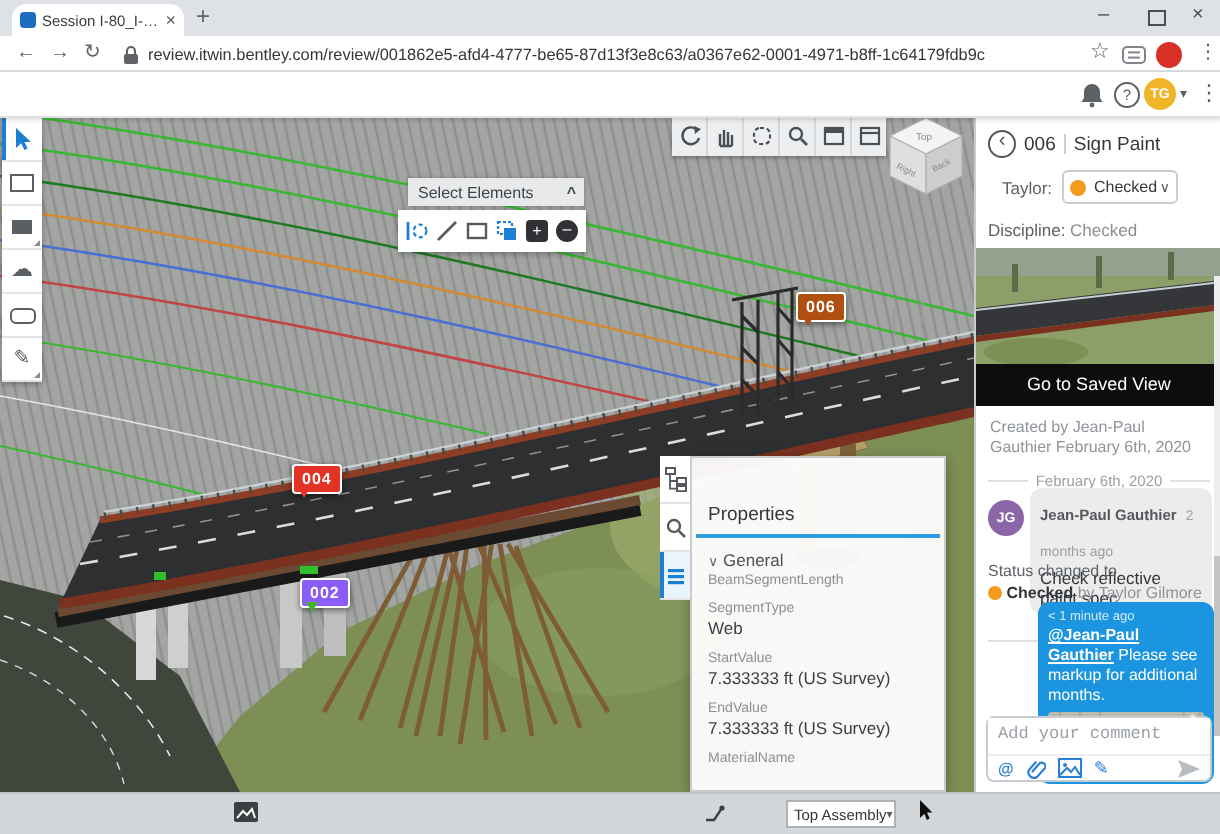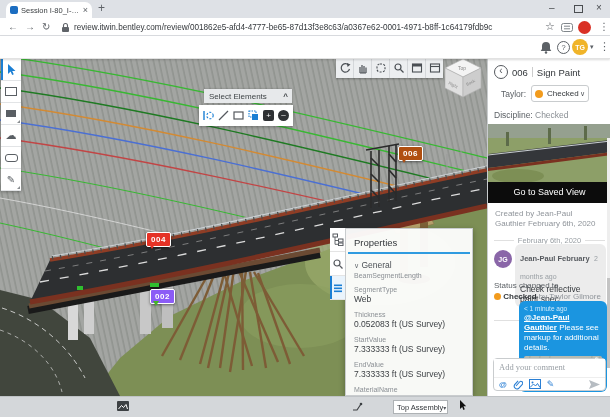--- a/index.html
+++ b/index.html
@@ -76,21 +76,21 @@
   
   .cube{left:440px;top:54px;z-index:18;}
   
   .ptabs{left:330px;top:228px;width:15px;z-index:24;}
   .ptab{width:15px;height:23px;background:#fff;border-bottom:1px solid #e4e4e4;
         display:flex;align-items:center;justify-content:center;}
   .ptab.active{background:#eaf4fc;box-shadow:inset 2px 0 0 #1b7fd4;}
   .ppanel{left:345px;top:228px;width:128px;height:168px;background:rgba(255,255,255,.95);
           border:1px solid #c9ccce;box-sizing:border-box;z-index:23;box-shadow:0 2px 6px rgba(0,0,0,.3);
           overflow:hidden;}
-  .ppanel h3{margin:8px 8px 4px;font-size:9.5px;font-weight:normal;color:#33373b;}
+  .ppanel h3{margin:23px 8px 4px;font-size:9.5px;font-weight:normal;color:#33373b;}
   .pline{height:2px;background:#2f9be0;margin:0 2px;}
   .psec{font-size:8.5px;color:#4b5055;margin:6px 8px 2px;}
   .pfield{margin:0 8px 7px;}
   .pfield .lb{font-size:7px;color:#8a8f94;}
   .pfield .vl{font-size:8.5px;color:#3b3f43;margin-top:1px;}
   
   .rpanel{left:487px;top:58px;width:123px;height:338px;background:#fff;border-left:1px solid #c9ccce;
           box-sizing:border-box;z-index:25;}
   .rp-head{position:absolute;left:6px;top:7px;display:flex;align-items:center;}
   .backc{width:12px;height:12px;border:1px solid #55595e;border-radius:50%;color:#55595e;font-size:10px;
@@ -121,21 +121,21 @@
   .schg{position:absolute;left:6px;top:222px;font-size:8px;color:#5c6166;line-height:1.4;}
   .bub2{position:absolute;left:31px;top:243px;width:88px;background:#1b95e0;border-radius:6px;
         padding:4px 5px;box-sizing:border-box;color:#fff;}
   .bub2 .t{font-size:6.5px;color:rgba(255,255,255,.8);}
   .bub2 .x{font-size:8px;line-height:1.25;margin-top:1px;}
   .bub2 .m{font-weight:bold;text-decoration:underline;}
   .mimg{position:relative;margin-top:3px;width:78px;height:32px;overflow:hidden;border-radius:2px;}
   .mimg .pen{position:absolute;right:1px;top:0;color:#fff;font-size:8px;z-index:3;}
   .composer{position:absolute;left:5px;top:300px;width:113px;height:33px;border:1px solid #c9ccce;
             border-radius:4px;box-sizing:border-box;background:#fff;}
-  .composer textarea{width:100%;height:17px;border:0;outline:0;resize:none;font-family:Liberation Serif, serif;
+  .composer textarea{width:100%;height:17px;border:0;outline:0;resize:none;font-family:Liberation Mono, monospace;
             font-size:8.5px;color:#33373b;padding:3px 5px;box-sizing:border-box;}
   .composer textarea::placeholder{color:#9aa0a6;}
   .cicons{position:absolute;left:0;bottom:0;width:100%;height:13px;border-top:1px solid #eee;
           display:flex;align-items:center;padding:0 5px;box-sizing:border-box;gap:6px;}
   .cicons .at{color:#2a7fd4;font-size:8px;font-weight:bold;}
   .send{margin-left:auto;}
   .rscroll{position:absolute;right:0;top:80px;width:3px;height:180px;background:#eee;}
   .rthumb{position:absolute;right:0;top:140px;width:3px;height:90px;background:#c4c4c4;}
   
   .statusbar{left:0;top:396px;width:610px;height:21px;background:#d4d7da;border-top:1px solid #bfc3c6;
@@ -437,24 +437,20 @@
       <span>General</span>
     </div>
     <div class="pfield">
       <div class="lb">BeamSegmentLength</div>
     </div>
     <div class="pfield">
       <div class="lb">SegmentType</div>
         <div class="vl">Web</div>
     </div>
     <div class="pfield">
-      <div class="lb">Thickness</div>
-        <div class="vl">0.052083 ft (US Survey)</div>
-    </div>
-    <div class="pfield">
       <div class="lb">StartValue</div>
         <div class="vl">7.333333 ft (US Survey)</div>
     </div>
     <div class="pfield">
       <div class="lb">EndValue</div>
         <div class="vl">7.333333 ft (US Survey)</div>
     </div>
     <div class="pfield">
       <div class="lb">MaterialName</div>
     </div>
@@ -491,39 +487,39 @@
       </svg>
     </div>
     <div class="gosv">Go to Saved View</div>
     <div class="created">Created by Jean-Paul Gauthier February 6th, 2020</div>
     <div class="divider" style="top:178px;">
         <span>February 6th, 2020</span>
       </div>
 
     <div class="jg">JG</div>
     <div class="bub1">
-      <div><span class="a">Jean-Paul February</span>
+      <div><span class="a">Jean-Paul Gauthier</span>
            <span class="t">2 months ago</span></div>
       <div class="x">Check reflective paint spec</div>
     </div>
     <div class="divider" style="top:214px;margin-top:44px;">
         <span>Today</span>
       </div>
 
     <div class="schg">
       <div>Status changed to</div>
       <div><span class="dot" style="display:inline-block;width:7px;height:7px;vertical-align:-1px;"></span>
         <b style="color:#33373b;">Checked</b>
         <span style="color:#8f949a;">by Taylor Gilmore</span></div>
     </div>
 
     <div class="bub2">
       <div class="t">&lt; 1 minute ago</div>
       <div class="x"><span class="m">@Jean-Paul Gauthier</span>
-        <span>Please see markup for additional details.</span></div>
+        <span>Please see markup for additional months.</span></div>
       <div class="mimg">
         <span class="pen">✎</span>
         <svg width="78" height="32">
           <rect width="78" height="32" fill="#b7bbb1"></rect>
           <g stroke="#a2a69c" stroke-width="1">
               <line x1="6" y1="0" x2="2" y2="32"></line>
               <line x1="16" y1="0" x2="12" y2="32"></line>
               <line x1="26" y1="0" x2="22" y2="32"></line>
               <line x1="68" y1="0" x2="64" y2="32"></line>
               <line x1="76" y1="0" x2="72" y2="32"></line>

